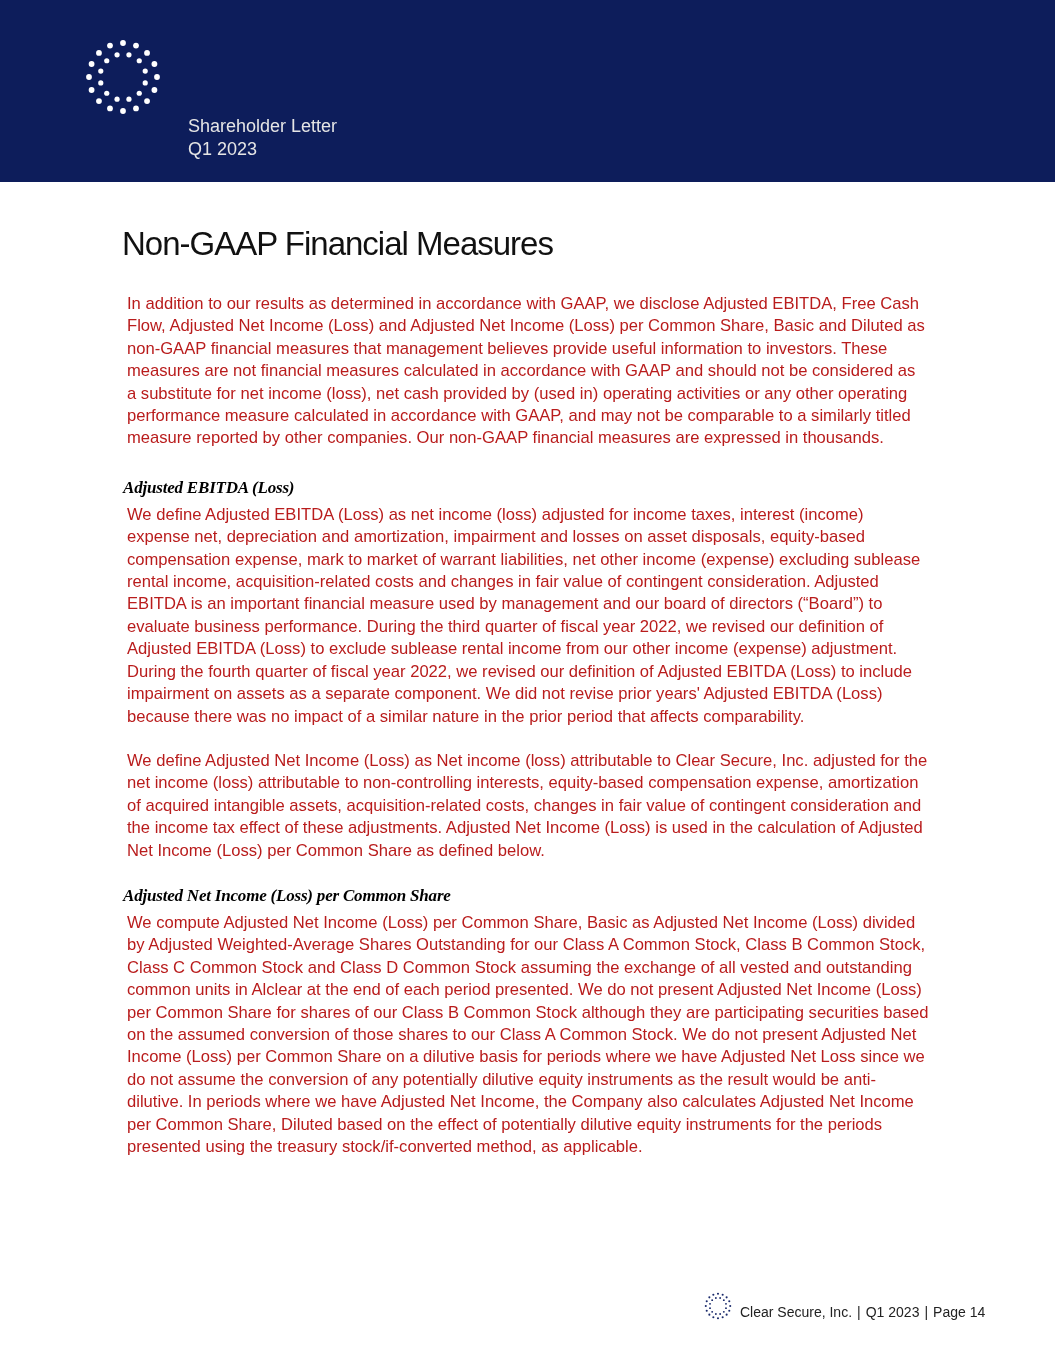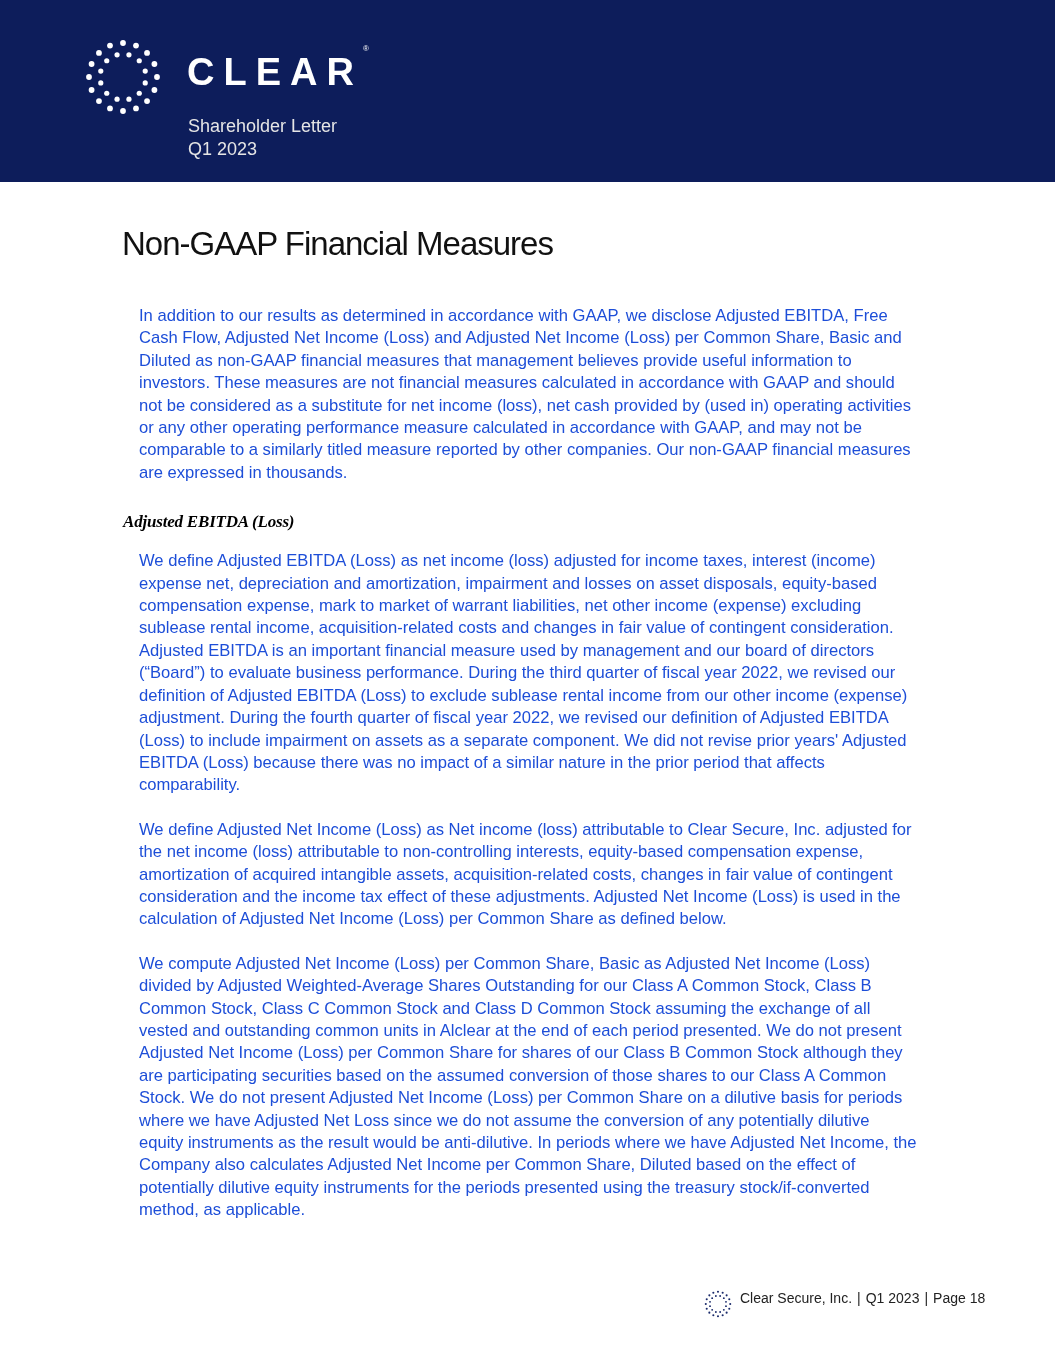--- a/index.html
+++ b/index.html
@@ -4,25 +4,25 @@
 <style>
   html, body { margin: 0; padding: 0; background: #ffffff; }
   body { width: 1055px; height: 1365px; position: relative; overflow: hidden; font-family: "Liberation Sans", sans-serif; color: #111111; }
   .header { position: absolute; left: 0; top: 0; width: 1055px; height: 182px; background: #0d1d5b; }
   .logo-mark { position: absolute; left: 84px; top: 40px; width: 78px; height: 74px; }
   .brand { position: absolute; left: 187px; top: 53px; color: #ffffff; font-family: "Liberation Sans", sans-serif; font-weight: bold; font-size: 38px; letter-spacing: 9px; line-height: 1; }
   .brand sup { font-size: 8px; letter-spacing: 0; position: relative; top: -20px; font-weight: normal; }
   .subtitle { position: absolute; left: 188px; top: 115px; color: #e5e5e5; font-size: 18px; line-height: 23px; }
   .page-title { position: absolute; left: 122px; top: 224px; margin: 0; font-family: Liberation Sans, sans-serif; font-weight: normal; font-size: 33px; letter-spacing: -1px; color: #111111; line-height: 1.2; }
   .content { position: absolute; left: 123px; top: 289px; width: 810px; }
-  .para { margin: 16px; font-size: 16.6px; line-height: 22.4px; color: #1d4ed8; }
+  .para { margin: 4px; font-size: 16.6px; line-height: 22.4px; color: #b91c1c; }
   .section-heading { margin: 0; font-family: "Liberation Serif", serif; font-style: italic; font-weight: bold; font-size: 17px; line-height: 24px; color: #000000; letter-spacing: -0.2px; }
   .sec1 { margin-top: 26px; }
   .sec { margin-top: 22px; }
-  .footer { position: absolute; left: 704px; top: 1290px; height: 30px; display: flex; align-items: flex-start; font-size: 14px; color: #222222; }
+  .footer { position: absolute; left: 704px; top: 1290px; height: 30px; display: flex; align-items: flex-end; font-size: 14px; color: #222222; }
   .footer-mark { width: 28px; height: 28px; margin-right: 8px; }
   .sep { margin: 0 5px; color: #222; }
 </style>
 </head>
 <body>
 
 <div class="header">
   <svg class="logo-mark" id="logo-mark" viewBox="0 0 78 74">
       <circle cx="73.00" cy="37.00" r="2.9" fill="#ffffff"></circle>
       <circle cx="70.41" cy="50.01" r="2.9" fill="#ffffff"></circle>
@@ -46,21 +46,20 @@
       <circle cx="33.05" cy="59.22" r="2.6" fill="#ffffff"></circle>
       <circle cx="22.74" cy="53.26" r="2.6" fill="#ffffff"></circle>
       <circle cx="16.78" cy="42.95" r="2.6" fill="#ffffff"></circle>
       <circle cx="16.78" cy="31.05" r="2.6" fill="#ffffff"></circle>
       <circle cx="22.74" cy="20.74" r="2.6" fill="#ffffff"></circle>
       <circle cx="33.05" cy="14.78" r="2.6" fill="#ffffff"></circle>
       <circle cx="44.95" cy="14.78" r="2.6" fill="#ffffff"></circle>
       <circle cx="55.26" cy="20.74" r="2.6" fill="#ffffff"></circle>
       <circle cx="61.22" cy="31.05" r="2.6" fill="#ffffff"></circle>
     </svg>
-  <div class="brand"><span>CLEAR</span><sup>®</sup></div>
   <div class="subtitle">
     <div>Shareholder Letter</div>
     <div>Q1 2023</div>
   </div>
 </div>
 
 <h1 class="page-title">Non-GAAP Financial Measures</h1>
 
 <div class="content">
   <p class="para">In addition to our results as determined in accordance with GAAP, we disclose Adjusted EBITDA, Free Cash Flow, Adjusted Net Income (Loss) and Adjusted Net Income (Loss) per Common Share, Basic and Diluted as non-GAAP financial measures that management believes provide useful information to investors. These measures are not financial measures calculated in accordance with GAAP and should not be considered as a substitute for net income (loss), net cash provided by (used in) operating activities or any other operating performance measure calculated in accordance with GAAP, and may not be comparable to a similarly titled measure reported by other companies. Our non-GAAP financial measures are expressed in thousands.</p>
@@ -68,20 +67,21 @@
   <div class="sec1">
     <h3 class="section-heading">Adjusted EBITDA (Loss)</h3>
     <p class="para">We define Adjusted EBITDA (Loss) as net income (loss) adjusted for income taxes, interest (income) expense net, depreciation and amortization, impairment and losses on asset disposals, equity-based compensation expense, mark to market of warrant liabilities, net other income (expense) excluding sublease rental income, acquisition-related costs and changes in fair value of contingent consideration. Adjusted EBITDA is an important financial measure used by management and our board of directors (“Board”) to evaluate business performance. During the third quarter of fiscal year 2022, we revised our definition of Adjusted EBITDA (Loss) to exclude sublease rental income from our other income (expense) adjustment. During the fourth quarter of fiscal year 2022, we revised our definition of Adjusted EBITDA (Loss) to include impairment on assets as a separate component. We did not revise prior years' Adjusted EBITDA (Loss) because there was no impact of a similar nature in the prior period that affects comparability.</p>
   </div>
 
   <div class="sec">
     <p class="para">We define Adjusted Net Income (Loss) as Net income (loss) attributable to Clear Secure, Inc. adjusted for the net income (loss) attributable to non-controlling interests, equity-based compensation expense, amortization of acquired intangible assets, acquisition-related costs, changes in fair value of contingent consideration and the income tax effect of these adjustments. Adjusted Net Income (Loss) is used in the calculation of Adjusted Net Income (Loss) per Common Share as defined below.</p>
   </div>
 
   <div class="sec">
+    <h3 class="section-heading">Adjusted Net Income (Loss) per Common Share</h3>
     <p class="para">We compute Adjusted Net Income (Loss) per Common Share, Basic as Adjusted Net Income (Loss) divided by Adjusted Weighted-Average Shares Outstanding for our Class A Common Stock, Class B Common Stock, Class C Common Stock and Class D Common Stock assuming the exchange of all vested and outstanding common units in Alclear at the end of each period presented. We do not present Adjusted Net Income (Loss) per Common Share for shares of our Class B Common Stock although they are participating securities based on the assumed conversion of those shares to our Class A Common Stock. We do not present Adjusted Net Income (Loss) per Common Share on a dilutive basis for periods where we have Adjusted Net Loss since we do not assume the conversion of any potentially dilutive equity instruments as the result would be anti-dilutive. In periods where we have Adjusted Net Income, the Company also calculates Adjusted Net Income per Common Share, Diluted based on the effect of potentially dilutive equity instruments for the periods presented using the treasury stock/if-converted method, as applicable.</p>
   </div>
 </div>
 
 <div class="footer">
   <svg class="footer-mark" id="footer-mark" viewBox="0 0 78 74">
       <circle cx="73.00" cy="37.00" r="2.9" fill="#1a2a6b"></circle>
       <circle cx="70.41" cy="50.01" r="2.9" fill="#1a2a6b"></circle>
       <circle cx="63.04" cy="61.04" r="2.9" fill="#1a2a6b"></circle>
       <circle cx="52.01" cy="68.41" r="2.9" fill="#1a2a6b"></circle>
@@ -107,14 +107,14 @@
       <circle cx="22.74" cy="20.74" r="2.6" fill="#1a2a6b"></circle>
       <circle cx="33.05" cy="14.78" r="2.6" fill="#1a2a6b"></circle>
       <circle cx="44.95" cy="14.78" r="2.6" fill="#1a2a6b"></circle>
       <circle cx="55.26" cy="20.74" r="2.6" fill="#1a2a6b"></circle>
       <circle cx="61.22" cy="31.05" r="2.6" fill="#1a2a6b"></circle>
     </svg>
   <span>Clear Secure, Inc.</span>
   <span class="sep">|</span>
   <span>Q1 2023</span>
   <span class="sep">|</span>
-  <span>Page 18</span>
+  <span>Page 14</span>
 </div>
 
 </body></html>

